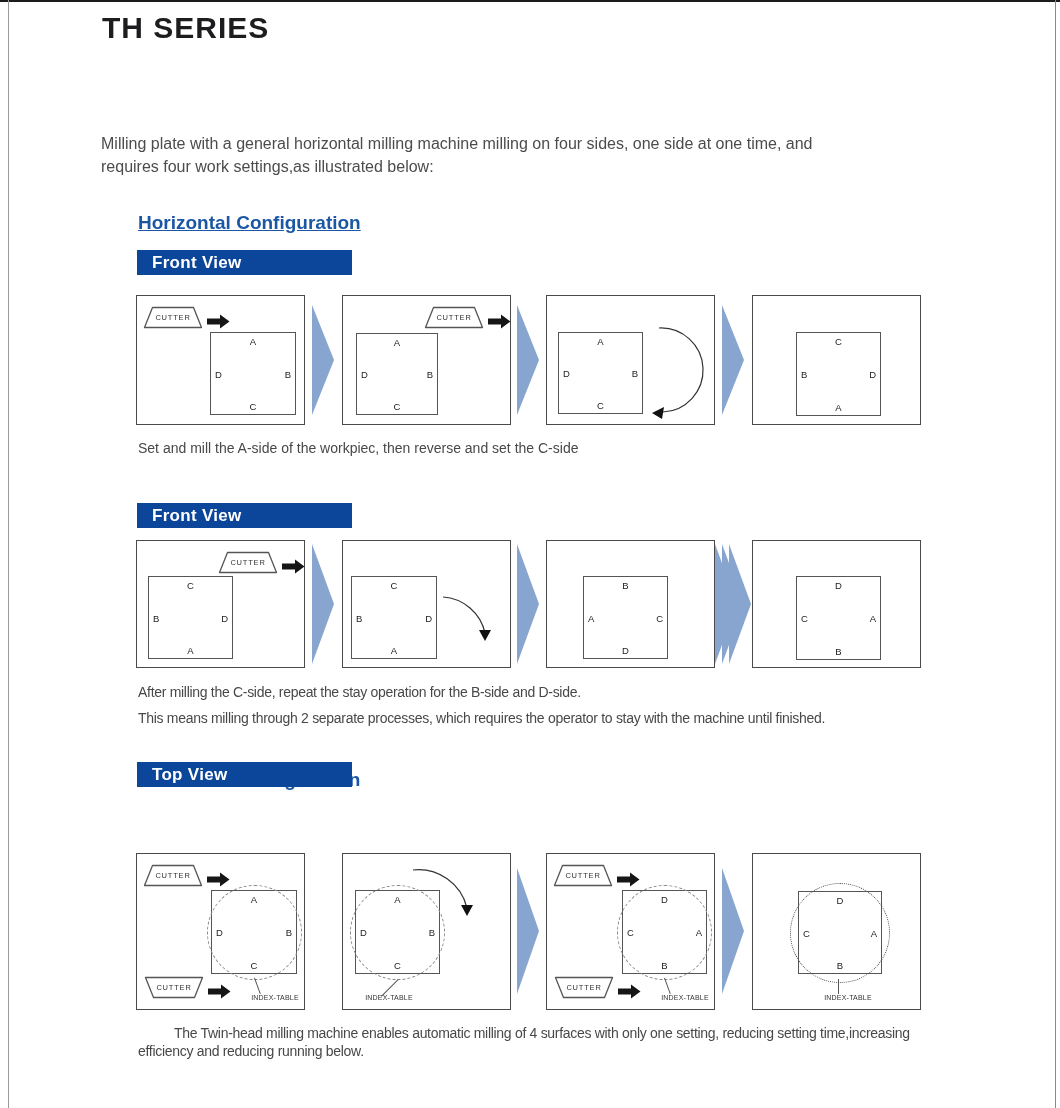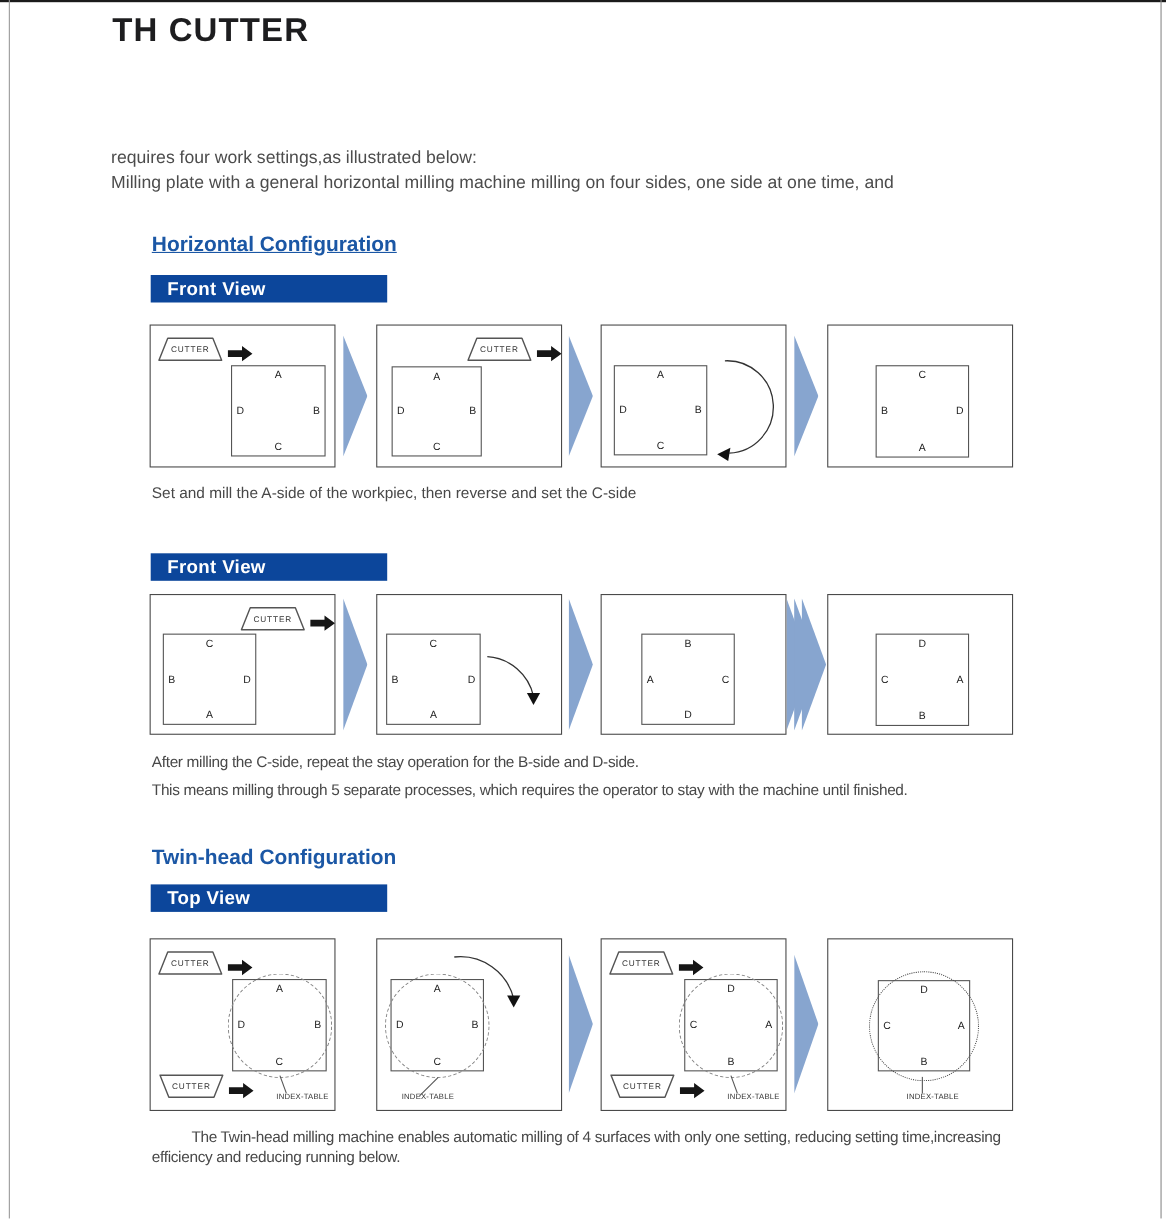--- a/index.html
+++ b/index.html
@@ -13,21 +13,21 @@
          color:#1d1d1f;letter-spacing:1px;}
   .section-heading{position:absolute;left:101px;top:98px;font-size:20px;font-weight:bold;
          color:var(--heading-blue);}
   .intro{position:absolute;left:101px;top:132px;font-size:16px;color:#4c4c4c;line-height:23px;}
   .sub-heading{position:absolute;left:138px;font-size:19px;font-weight:bold;color:var(--heading-blue);}
   .sub1{top:212px;text-decoration:underline;} .sub2{top:769px;}
 
   .banner{position:absolute;left:137px;width:215px;height:25px;background:var(--banner-blue);
           color:#ffffff;font-size:17px;font-weight:bold;line-height:25px;padding-left:15px;
           box-sizing:border-box;letter-spacing:.3px;}
-  .b1{top:250px;} .b2{top:503px;} .b3{top:804px;}
+  .b1{top:250px;} .b2{top:503px;} .b3{top:762px;}
 
   .diagram-row{position:absolute;left:136px;width:785px;}
   .panel{position:absolute;top:0;background:#fff;border:1px solid #4a4a4a;box-sizing:border-box;}
   .square{position:absolute;border:1px solid #555;background:#fff;box-sizing:border-box;}
   .sq-letter{position:absolute;font-size:9.5px;color:#222;}
   .sq-letter.pos-top{left:50%;top:3px;transform:translateX(-50%);}
   .sq-letter.pos-bottom{left:50%;bottom:2px;transform:translateX(-50%);}
   .sq-letter.pos-left{left:4px;top:50%;transform:translateY(-50%);}
   .sq-letter.pos-right{right:4px;top:50%;transform:translateY(-50%);}
 
@@ -51,24 +51,24 @@
   .tight{letter-spacing:-0.3px;}
 </style>
 </head>
 <body>
 
 <div class="page">
   <div class="top-rule"></div>
   <div class="left-rule"></div>
   <div class="right-rule"></div>
 
-  <div class="title">TH CUTTER</div>
+  <div class="title">TH SERIES</div>
   <div class="intro">
+    <div>Milling plate with a general horizontal milling machine milling on four sides, one side at one time, and</div>
     <div>requires four work settings,as illustrated below:</div>
-    <div>Milling plate with a general horizontal milling machine milling on four sides, one side at one time, and</div>
   </div>
 
   <div class="sub-heading sub1">Horizontal Configuration</div>
   <div class="banner b1">Front View</div>
   <div class="diagram-row" style="top: 295px; height: 130px; width: 785px;">
       <div class="panel" style="left: 0px; width: 169px; height: 130px;">
         <div class="square" style="left: 73px; top: 36px; width: 86px; height: 83px;">
           <span class="sq-letter pos-top">A</span>
           <span class="sq-letter pos-left">D</span>
           <span class="sq-letter pos-right">B</span>
@@ -183,21 +183,21 @@
       <svg width="22" height="120" viewBox="0 0 22 120" class="conn-svg" style="left: 381px; top: 4px;">
         <polygon points="0,0 22,60 0,120" fill="#87a5cf"></polygon>
       </svg>
       <svg width="36" height="120" viewBox="0 0 36 120" class="conn-svg" style="left: 579px; top: 4px;">
         <polygon points="0,0 22,60 0,120" fill="#87a5cf"></polygon>
          <polygon points="7,0 29,60 7,120" fill="#87a5cf"></polygon>
          <polygon points="14,0 36,60 14,120" fill="#87a5cf"></polygon>
       </svg>
     </div>
   <div class="caption cap-b tight">After milling the C-side, repeat the stay operation for the B-side and D-side.</div>
-  <div class="caption cap-c tight">This means milling through 5 separate processes, which requires the operator to stay with the machine until finished.</div>
+  <div class="caption cap-c tight">This means milling through 2 separate processes, which requires the operator to stay with the machine until finished.</div>
 
   <div class="sub-heading sub2">Twin-head Configuration</div>
   <div class="banner b3">Top View</div>
   <div class="diagram-row" style="top: 853px; height: 157px; width: 785px;">
       <div class="panel" style="left: 0px; width: 169px; height: 157px;">
         <div class="square" style="left: 74px; top: 36px; width: 86px; height: 84px;">
           <span class="sq-letter pos-top">A</span>
           <span class="sq-letter pos-left">D</span>
           <span class="sq-letter pos-right">B</span>
           <span class="sq-letter pos-bottom">C</span>

